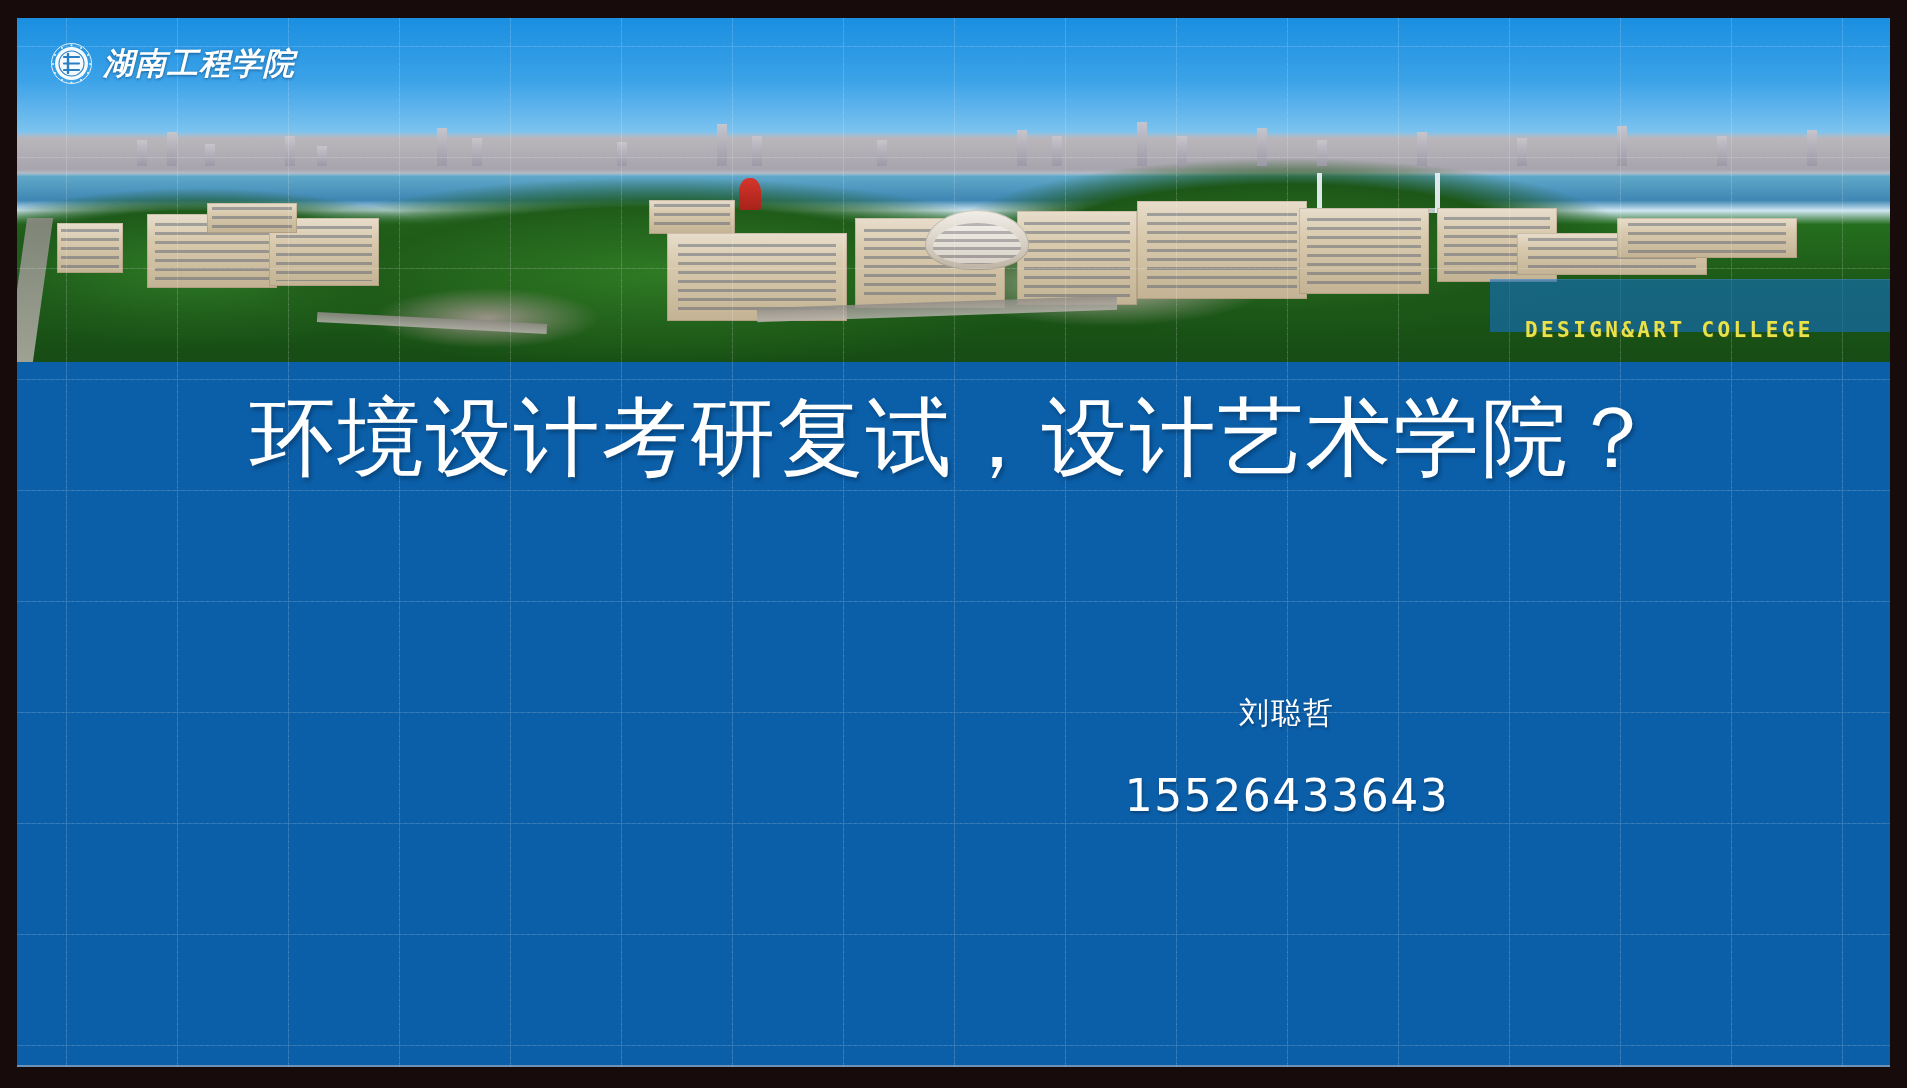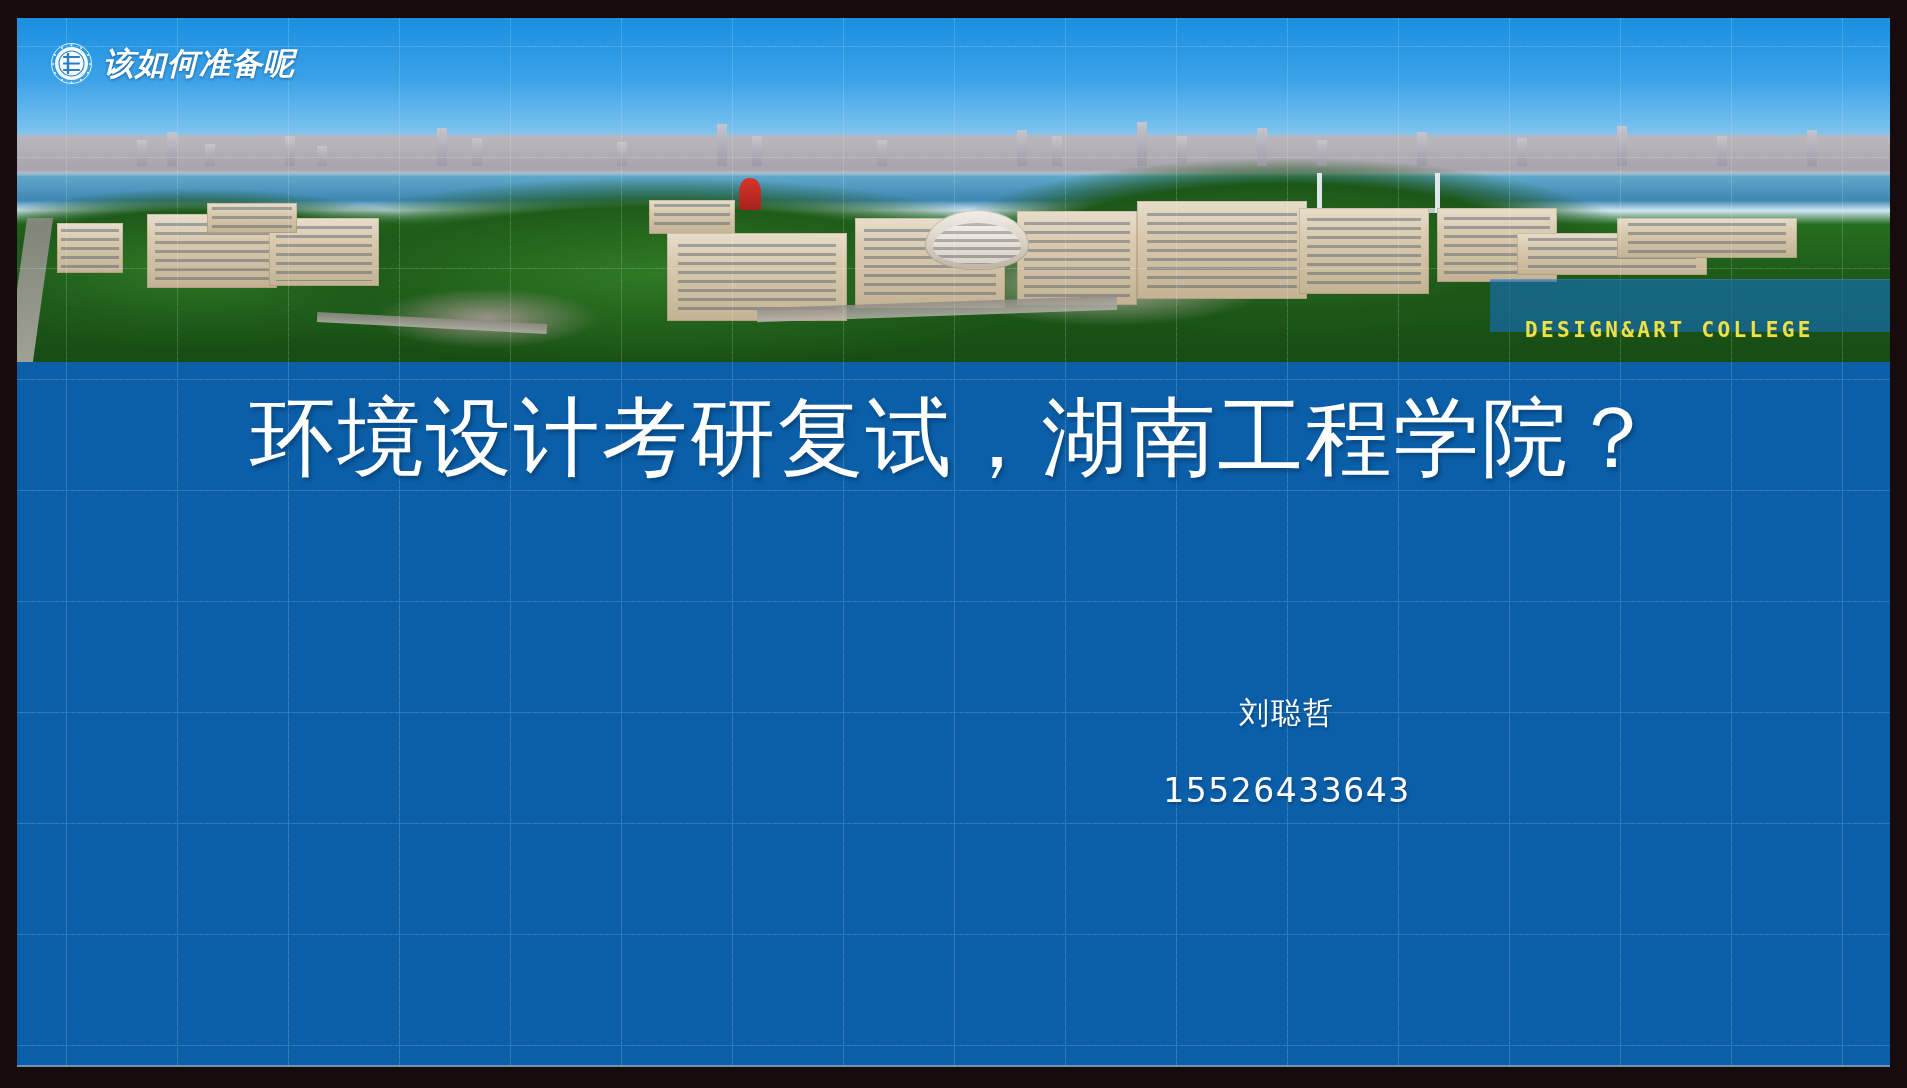--- a/index.html
+++ b/index.html
@@ -217,21 +217,21 @@
     font-family:Liberation Sans, sans-serif;
     font-size:30px;
     font-weight:400;
     letter-spacing:2px;
     line-height:1;
     text-shadow:1px 2px 3px rgba(0,35,70,.45);
   }
   .presenter-phone {
     margin-top:46px;
     font-family:"DejaVu Sans","Liberation Sans",sans-serif;
-    font-size:33px;
+    font-size:44px;
     font-weight:400;
     letter-spacing:1.5px;
     line-height:1;
     text-shadow:1px 2px 3px rgba(0,35,70,.45);
   }
 
   
   .slide-bottom-edge{
     position:absolute;
     left:0; bottom:0; width:1873px; height:2px;
@@ -321,27 +321,27 @@
               <circle cx="31" cy="38" r="1"></circle>
             <circle cx="21.5" cy="40.5" r="1"></circle>
               <circle cx="12" cy="38" r="1"></circle>
             <circle cx="5" cy="31" r="1"></circle>
               <circle cx="3" cy="22" r="1"></circle>
             <circle cx="5" cy="13" r="1"></circle>
               <circle cx="12" cy="6" r="1"></circle>
           </g>
         </svg>
       </span>
-      <span class="uni-name">该如何准备呢</span>
+      <span class="uni-name">湖南工程学院</span>
     </div>
 
     <div class="college-badge"></div>
     <div class="college-en">DESIGN&amp;ART COLLEGE</div>
 
-    <h1 class="slide-title">环境设计考研复试，湖南工程学院？</h1>
+    <h1 class="slide-title">环境设计考研复试，设计艺术学院？</h1>
 
     <div class="presenter">
       <div class="presenter-name">刘聪哲</div>
       <div class="presenter-phone">15526433643</div>
     </div>
 
     <div class="slide-bottom-edge"></div>
   </div>
 </div>
 

